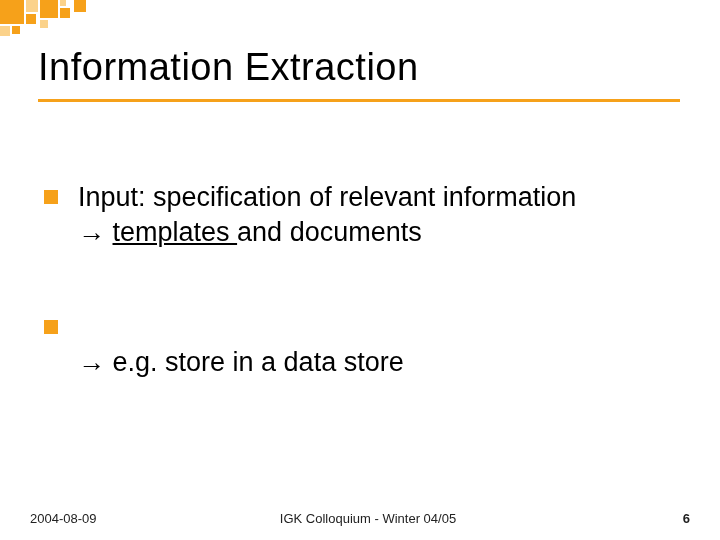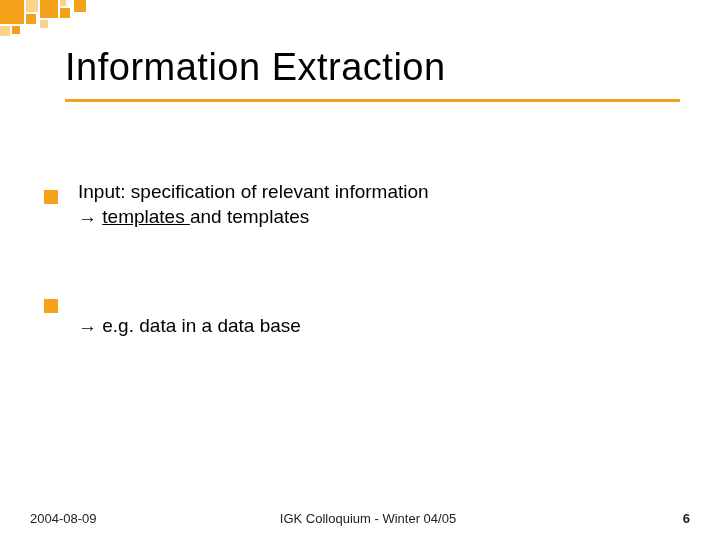--- a/index.html
+++ b/index.html
@@ -22,21 +22,20 @@
     height: 40px;
   }
   .sq {
     position: absolute;
   }
   .title-block {
     position: absolute;
     top: 46px;
     left: 38px;
     right: 40px;
-    margin-left: 27px;
   }
   .title {
     font-size: 38px;
     letter-spacing: 0.5px;
   }
   .underline {
     height: 3px;
     background: #f6a11a;
     margin-top: 10px;
   }
@@ -53,21 +52,21 @@
   }
   .bullet {
     width: 14px;
     height: 14px;
     background: #f6a11a;
     flex: 0 0 14px;
     margin-top: 10px;
     margin-right: 20px;
   }
   .item-text {
-    font-size: 19px;
+    font-size: 27px;
     line-height: 1.3;
   }
   .underlined {
     text-decoration: underline;
   }
   .footer {
     position: absolute;
     bottom: 14px;
     left: 0;
     right: 0;
@@ -114,29 +113,29 @@
   <div class="underline"></div>
 </div>
 
 <div class="content">
 
   <div class="item">
     <div class="bullet"></div>
     <div class="item-text">
       <span>Input: specification of relevant information</span><br>
       <span>→</span>
-      <span class="underlined">templates </span><span>and templates</span>
+      <span class="underlined">templates </span><span>and documents</span>
     </div>
   </div>
 
   <div class="item">
     <div class="bullet"></div>
     <div class="item-text">
       <br>
-      <span>→</span><span> e.g. data in a data base</span>
+      <span>→</span><span> e.g. store in a data store</span>
     </div>
   </div>
 
 </div>
 
 <div class="footer">
   <div class="footer-date">2004-08-09</div>
   <div class="footer-center">IGK Colloquium - Winter 04/05</div>
   <div class="footer-page">6</div>
 </div>

